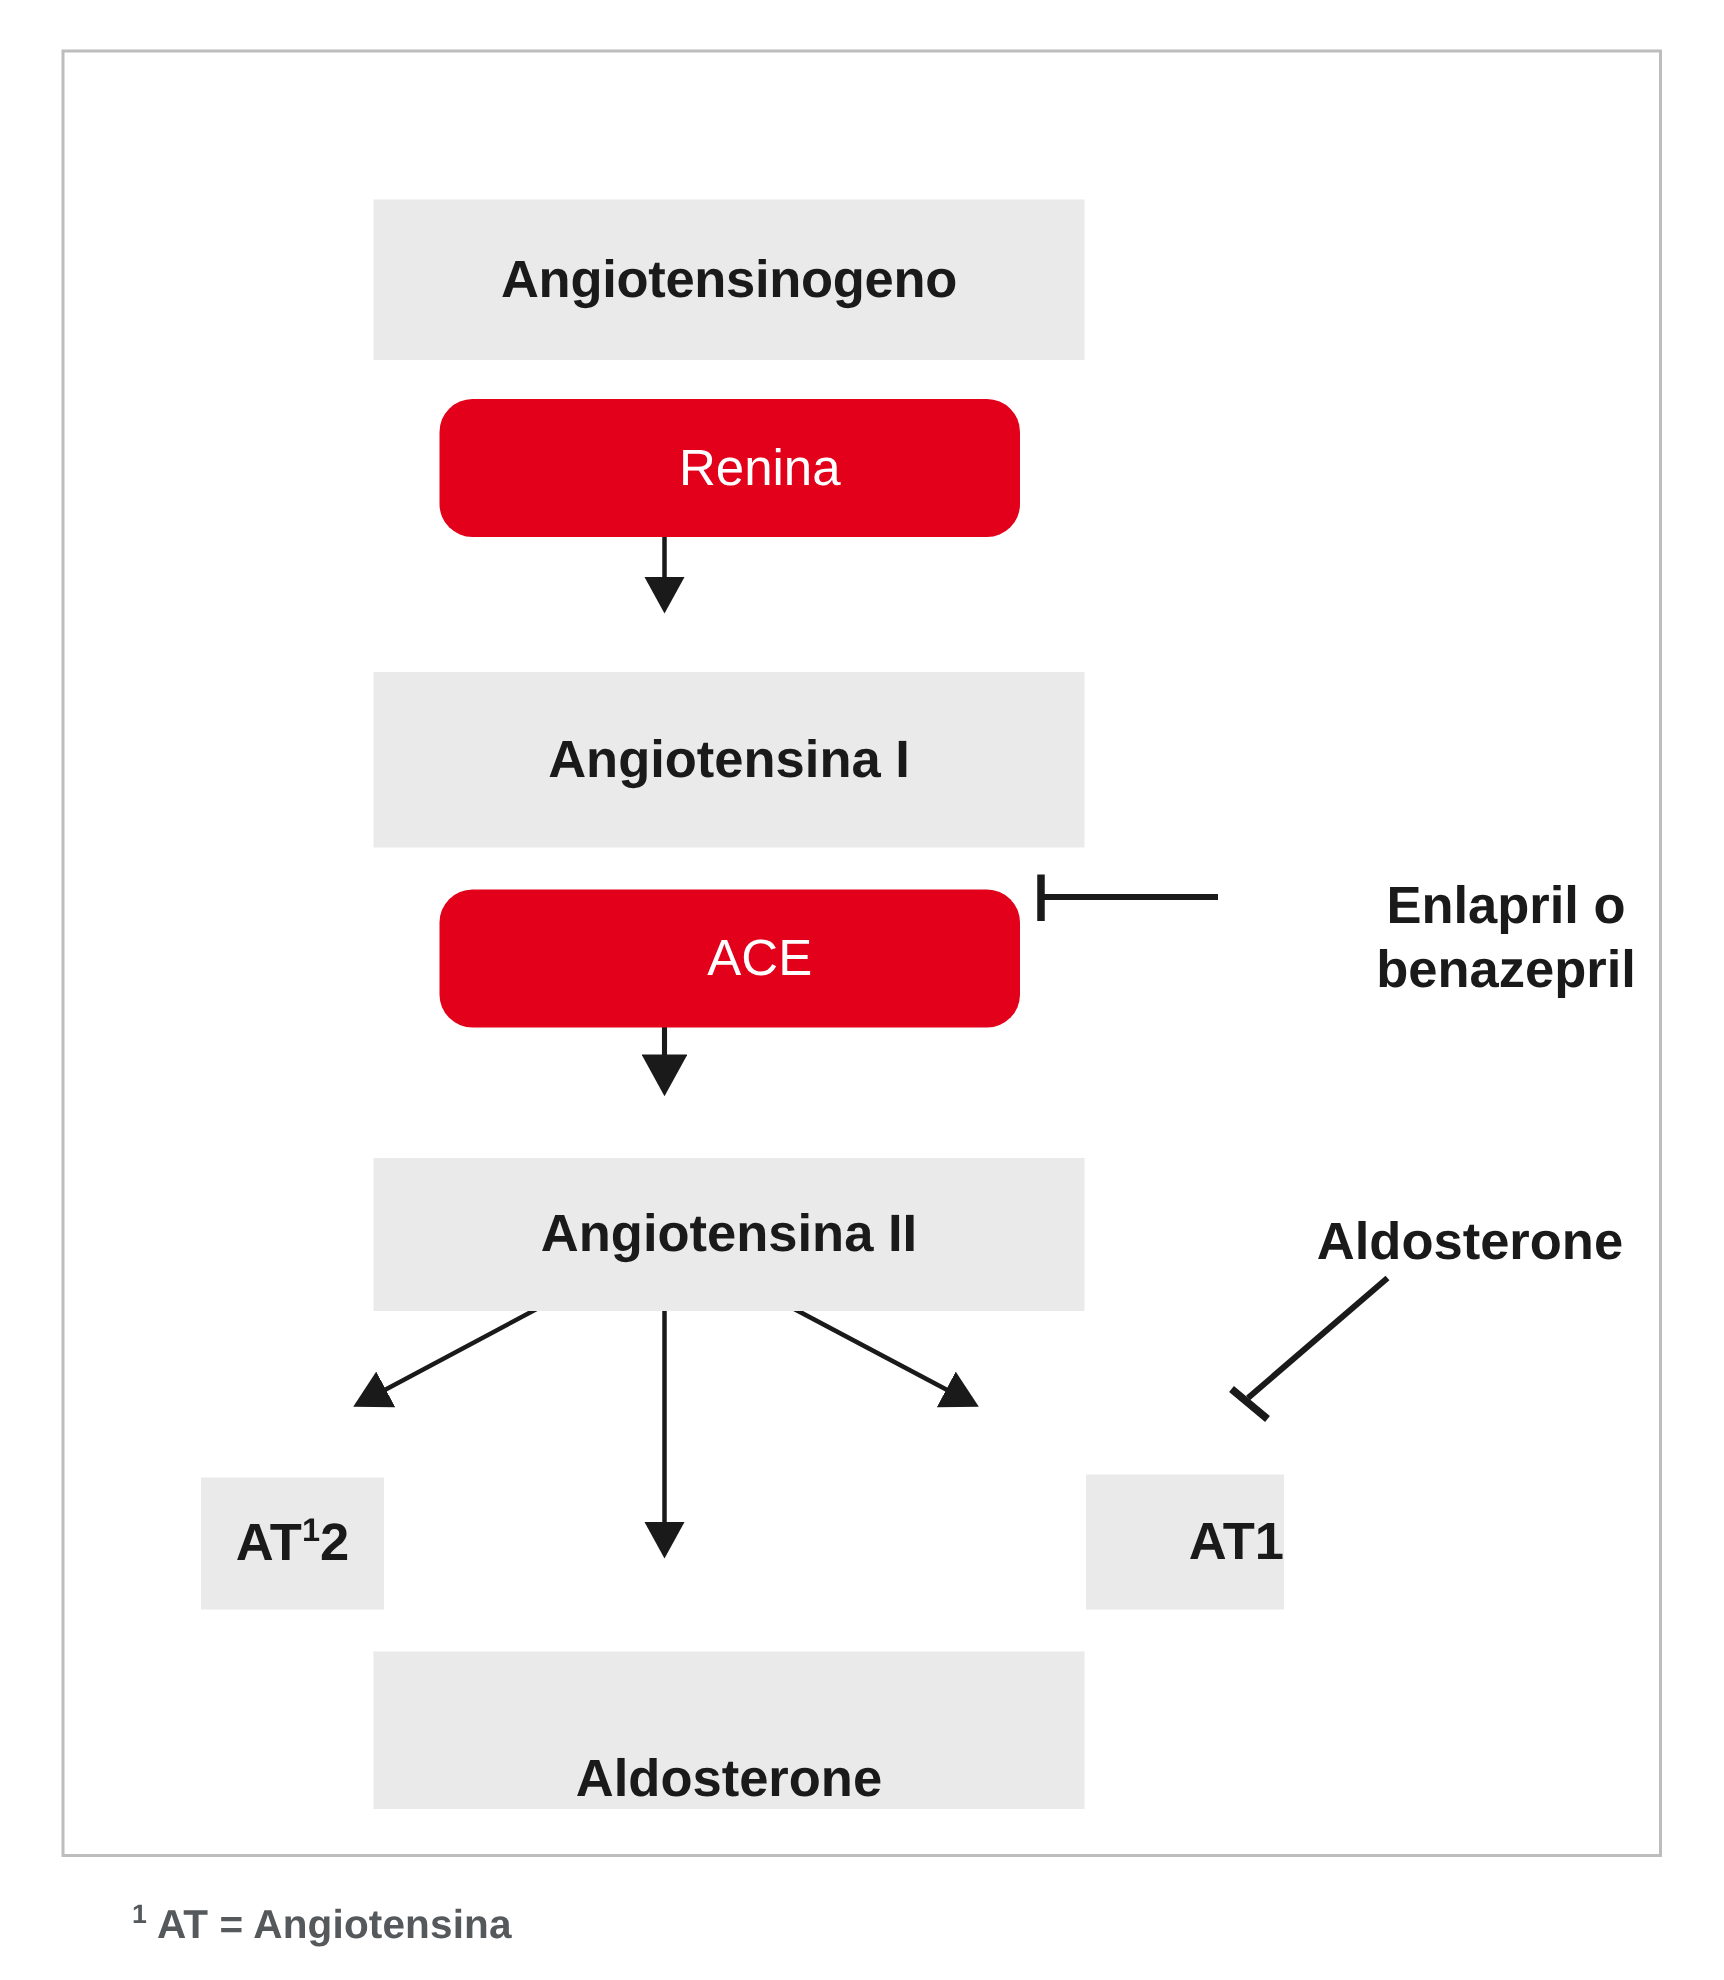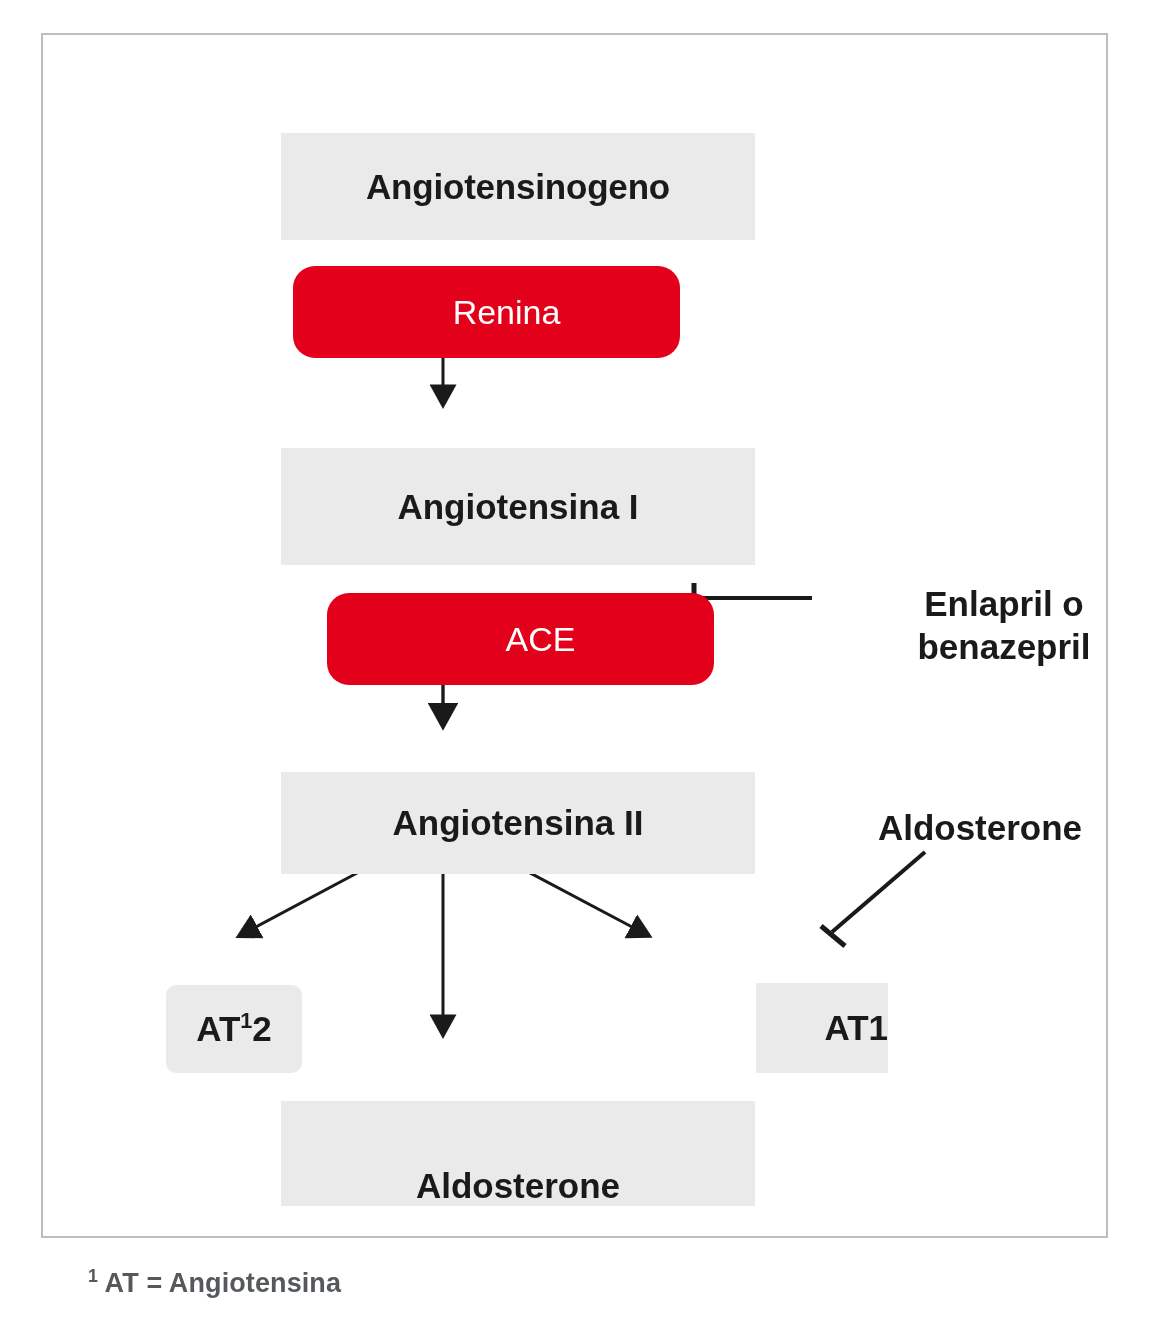--- a/index.html
+++ b/index.html
@@ -36,21 +36,20 @@
     display: flex;
     align-items: center;
     justify-content: center;
     box-sizing: border-box;
     text-align: center;
   }
   .node-gray {
     background: #eaeaea;
     color: #1a1a1a;
     font-weight: bold;
-    margin-left: 32px;
   }
   .node-red {
     background: #e2001a;
     color: #ffffff;
     border-radius: 22px;
     font-weight: normal;
     padding-left: 40px;
   }
   
   .n-angiotensinogeno {
@@ -66,32 +65,30 @@
   }
   .n-angiotensina1 {
     left: 206px; top: 413px;
     width: 474px; height: 117px;
     font-size: 35px;
   }
   .n-ace {
     left: 250px; top: 558px;
     width: 387px; height: 92px;
     font-size: 34px;
-    margin-left: 34px;
   }
   .n-angiotensina2 {
     left: 206px; top: 737px;
     width: 474px; height: 102px;
     font-size: 35px;
   }
   .n-at2 {
     left: 91px; top: 950px;
-    width: 136px; height: 88px;
-    font-size: 35px;
-    border-radius: 10px;
+    width: 122px; height: 88px;
+    font-size: 35px;
   }
   .n-at1 {
     left: 681px; top: 948px;
     width: 132px; height: 90px;
     font-size: 35px;
     justify-content: flex-end;
   }
   .n-aldosterone {
     left: 206px; top: 1066px;
     width: 474px; height: 105px;

